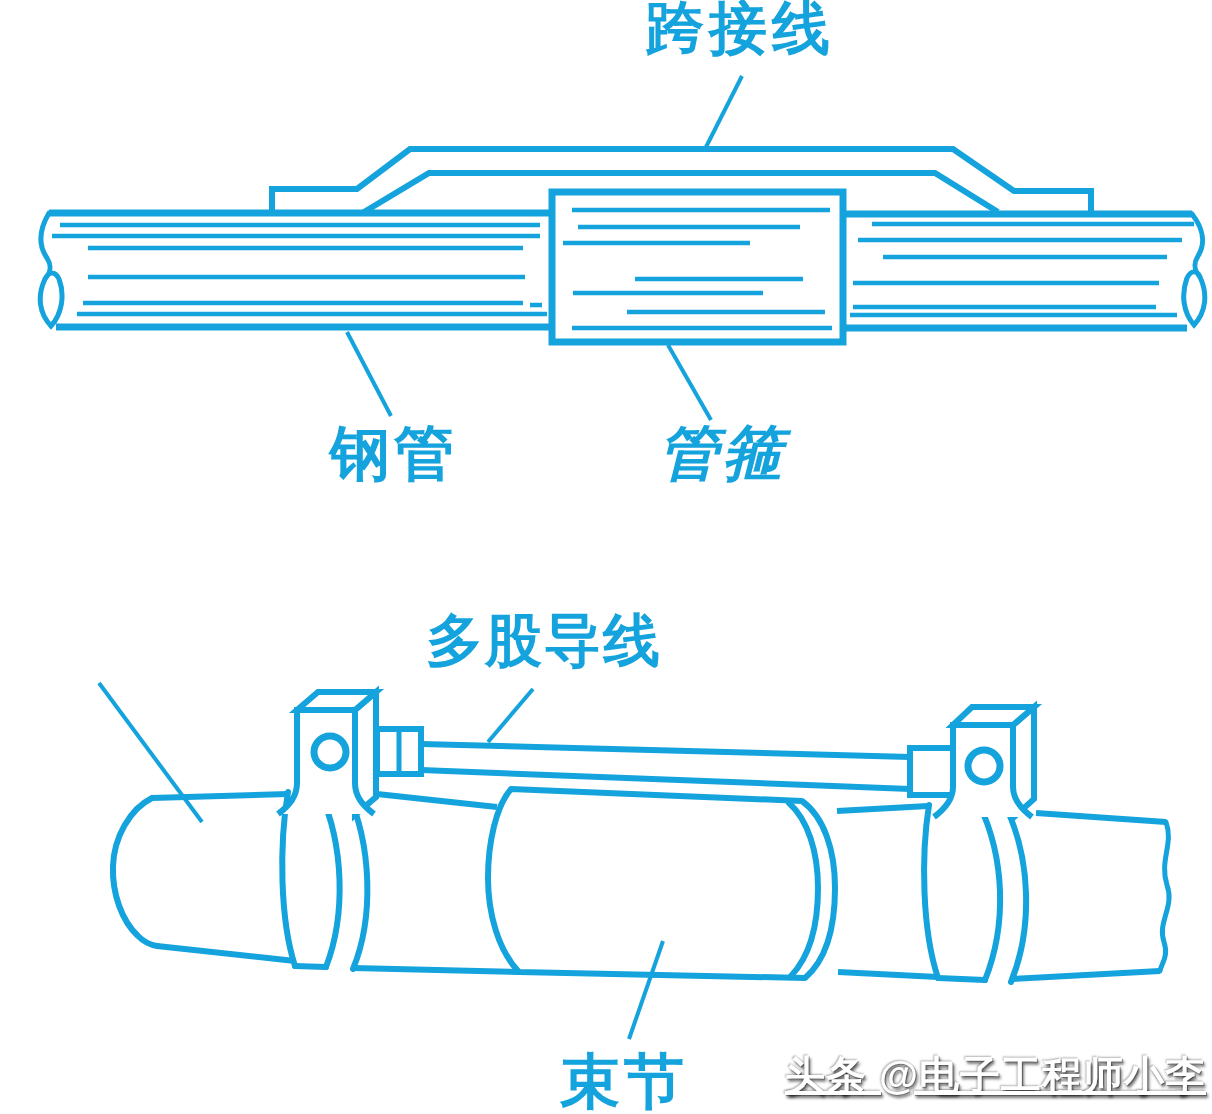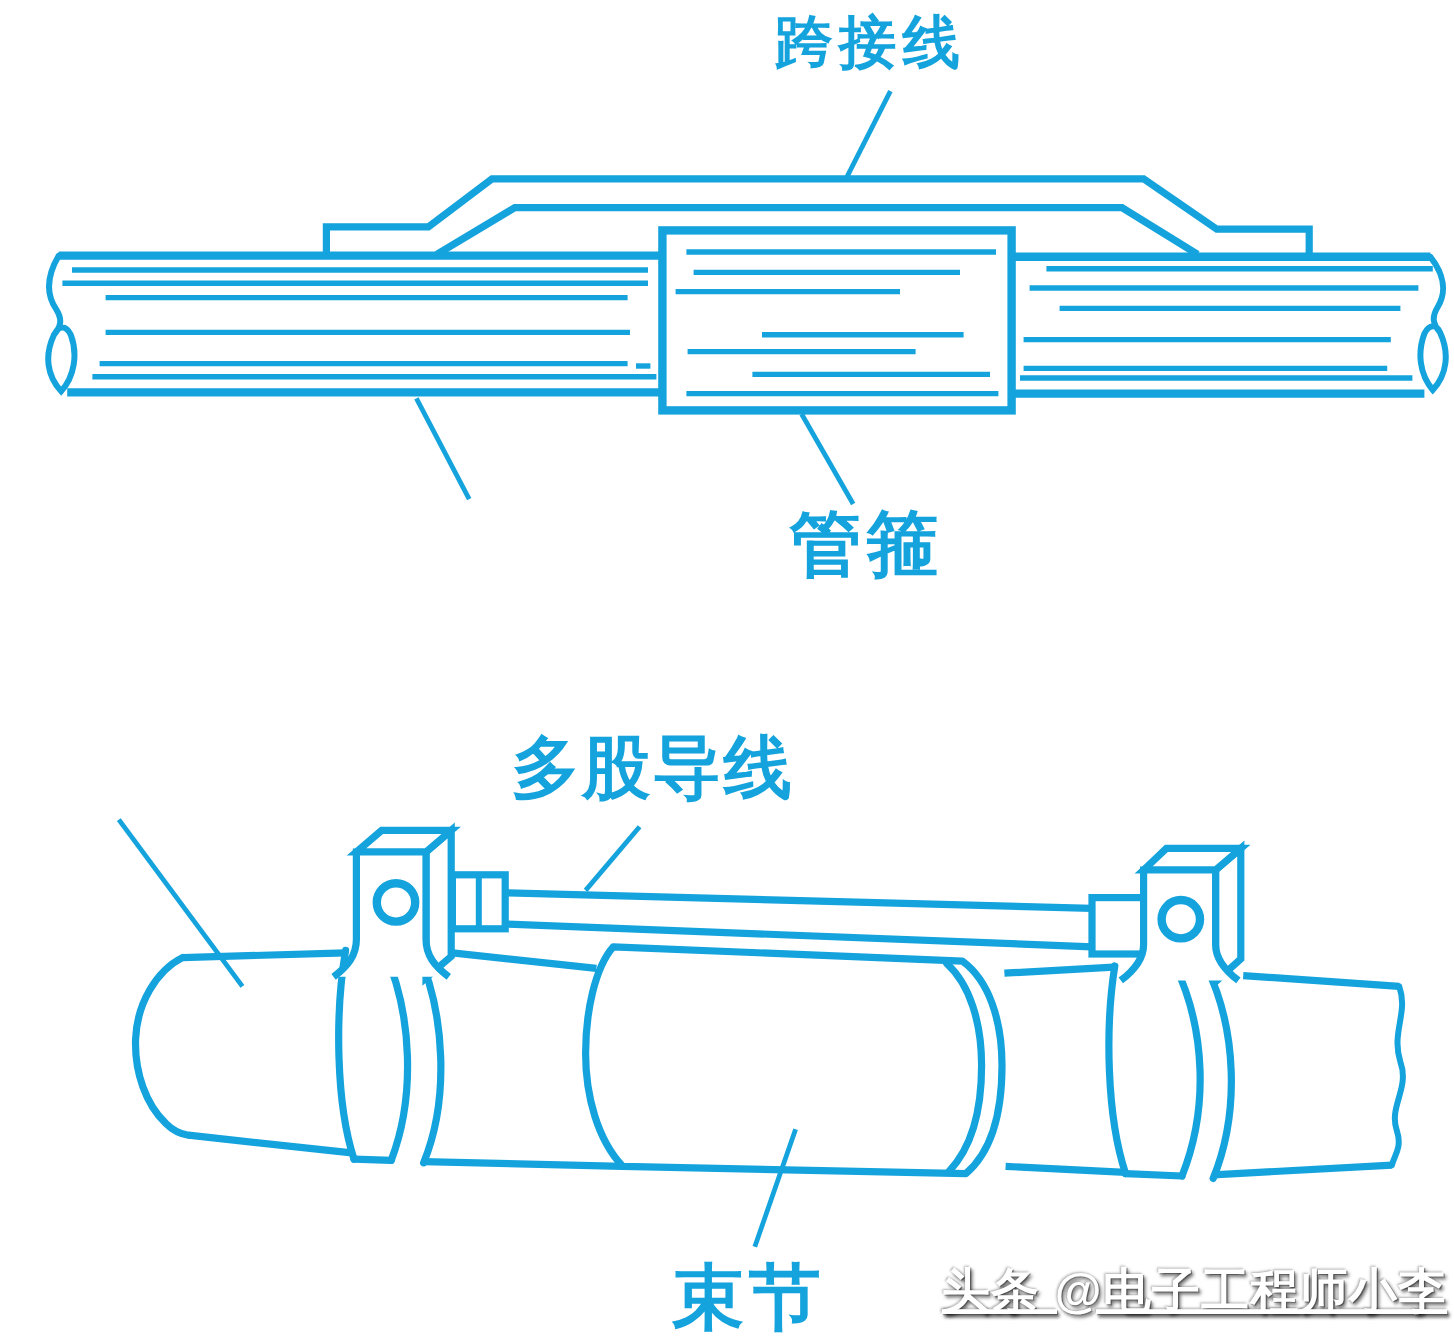--- a/index.html
+++ b/index.html
@@ -9,23 +9,23 @@
     font-family:"Liberation Serif","DejaVu Serif",serif;
     position:relative; overflow:hidden;
   }
   .stage { position:absolute; left:0; top:0; width:1212px; height:1114px; }
   svg { position:absolute; left:0; top:0; color:var(--accent); }
   .lbl {
     position:absolute; color:var(--accent); font-weight:bold;
     white-space:nowrap; line-height:1;
     font-family:"Liberation Serif","DejaVu Serif",serif;
   }
-  .lbl-jumper   { left:646px; top:13px;    font-size:48px; letter-spacing:5px; }
+  .lbl-jumper   { left:646px; top:0;    font-size:58px; letter-spacing:5px; }
   .lbl-steel    { left:330px; top:424px;  font-size:60px; letter-spacing:4px; }
-  .lbl-clamp    { left:658px; top:424px;  font-size:60px; letter-spacing:4px; }
+  .lbl-clamp    { left:658px; top:424px;  font-size:60px; letter-spacing:4px;font-style:italic; }
   .lbl-metal    { left:4px;   top:602px;  font-size:57px; letter-spacing:2px; }
   .lbl-strand   { left:426px; top:612px;  font-size:57px; letter-spacing:2px; }
   .lbl-coupling { left:560px; top:1052px; font-size:60px; letter-spacing:4px; }
   .watermark {
     position:absolute; right:6px; top:1048px; font-size:40px; font-weight:bold;
     font-family:"Liberation Sans","DejaVu Sans",sans-serif;
     color:#FFFFFF;
     text-shadow: 2px 3px 3px rgba(0,0,0,0.55), -1px -1px 2px rgba(0,0,0,0.30),
                  1px 1px 0 rgba(0,0,0,0.35);
     letter-spacing:1px;
@@ -144,18 +144,19 @@
         <circle cx="984" cy="766" r="16" fill="#FFFFFF" stroke-width="7"></circle>
       </g>
 
       <path stroke-width="4" d="M99,683 L202,822"></path>
       <path stroke-width="4" d="M533,689 L488,742"></path>
       <path stroke-width="4" d="M663,941 L629,1039"></path>
     </g>
   </svg>
 
   <div class="lbl lbl-jumper">跨接线</div>
+  <div class="lbl lbl-steel">钢管</div>
   <div class="lbl lbl-clamp">管箍</div>
   <div class="lbl lbl-coupling">束节</div>
   <div class="lbl lbl-strand">多股导线</div>
 
   <div class="watermark">头条 @电子工程师小李</div>
 </div>
 
 </body></html>

